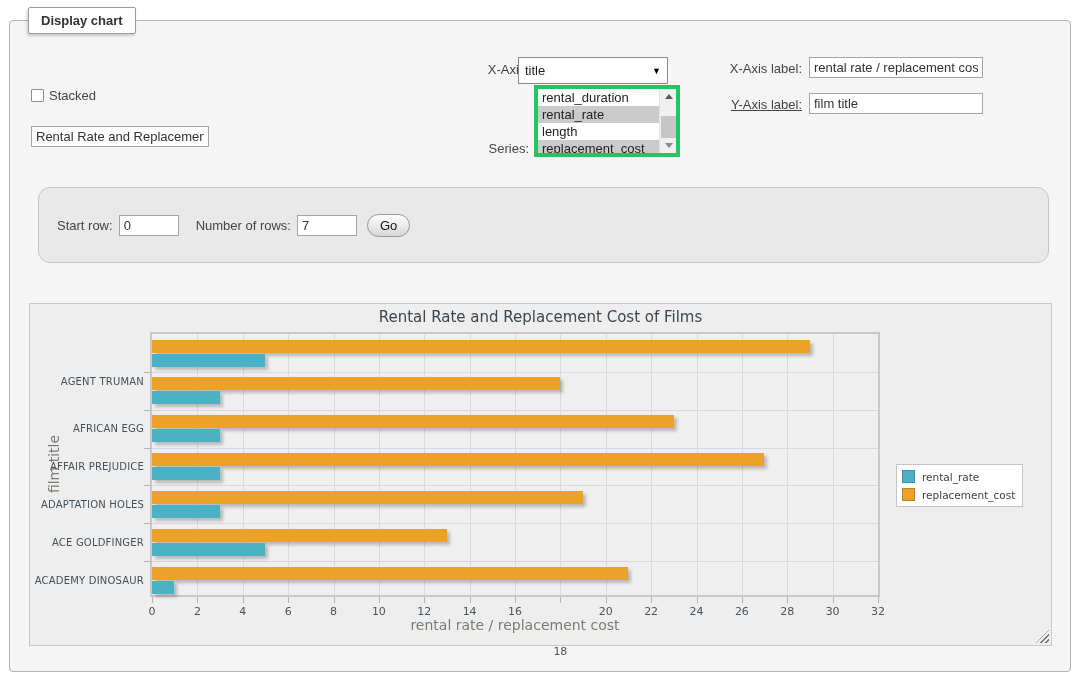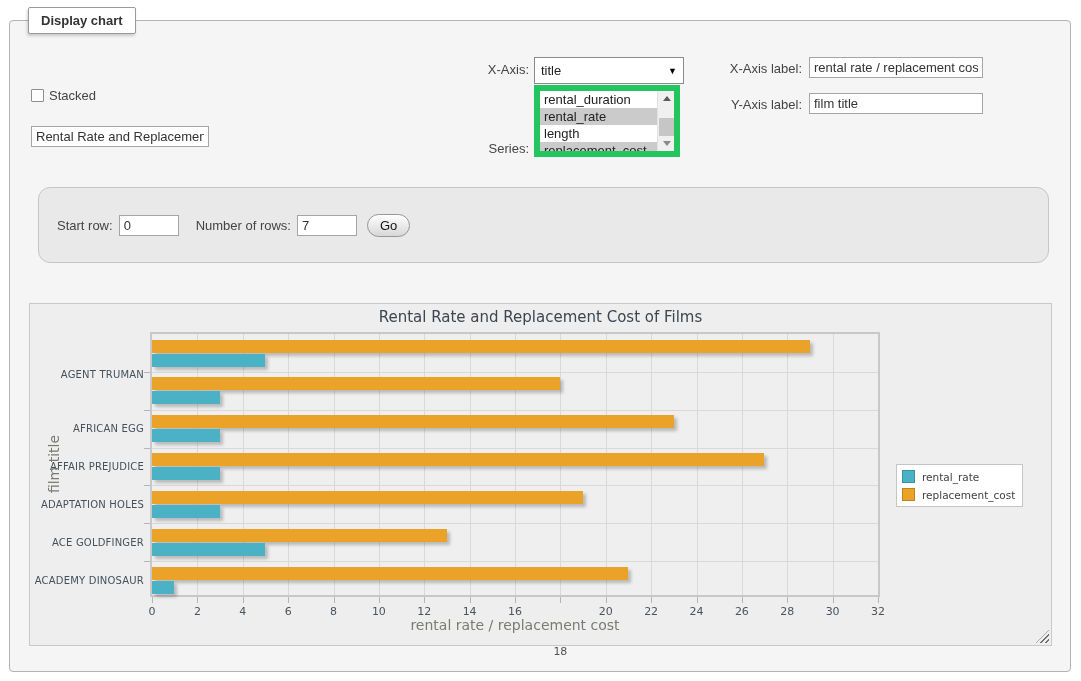--- a/index.html
+++ b/index.html
@@ -27,47 +27,47 @@
   .stacked-row { position:absolute; left:21px; top:67px; display:flex; align-items:center; gap:5px; }
   .checkbox { width:13px; height:13px; border:1px solid #8f8f8f; background:#fdfdfd; border-radius:1px; }
 
   input.text { border:1px solid #a5a5a5; background:#fff; font-size:13px; color:#333;
                padding:2px 4px; height:21px; font-family:"Liberation Sans", sans-serif; }
   .title-input { position:absolute; left:21px; top:105px; width:178px; }
 
   
   .xaxis-label-text { position:absolute; left:430px; top:41px; width:89px; text-align:right;
                       font-size:13px; color:#444; }
-  .xaxis-select { position:absolute; left:524px; top:36px; width:150px; height:27px;
+  .xaxis-select { position:absolute; left:508px; top:36px; width:150px; height:27px;
                   background:#fff; border:1px solid #8b8b8b; display:flex; align-items:center;
                   justify-content:space-between; padding:0 6px; font-size:13px; color:#222; }
   .select-caret { font-size:9px; color:#000; }
 
   .series-label-text { position:absolute; left:430px; top:120px; width:89px; text-align:right;
                        font-size:13px; color:#444; }
   .series-list { position:absolute; left:524px; top:64px; width:146px; height:72px;
-                 background:#fff; border:6px solid #22c55e; overflow:hidden; }
+                 background:#fff; border:4px solid #22c55e; overflow:hidden; }
   .series-options { position:absolute; left:0; top:0; right:17px; bottom:0; }
   .series-option { height:17px; line-height:17px; font-size:13px; color:#222; padding-left:4px;
                    white-space:nowrap; }
   .series-option.selected { background:#cbcbcb; }
   .series-scrollbar { position:absolute; right:0; top:0; width:17px; bottom:0; background:#f0f0f0;
                       border-left:1px solid #e2e2e2; }
   .sb-btn { position:absolute; left:0; width:17px; height:15px; background:#f0f0f0;
             display:flex; align-items:center; justify-content:center; }
   .sb-up { top:0; } .sb-down { bottom:0; }
   .tri-up { width:0; height:0; border-left:4px solid transparent; border-right:4px solid transparent;
             border-bottom:5px solid #5a5a5a; }
   .tri-down { width:0; height:0; border-left:4px solid transparent; border-right:4px solid transparent;
               border-top:5px solid #8a8a8a; }
   .sb-thumb { position:absolute; left:1px; width:15px; top:27px; height:22px; background:#c6c6c6; }
 
   .xlabel-text, .ylabel-text { position:absolute; left:650px; width:142px; text-align:right;
                                font-size:13px; color:#444; }
-  .xlabel-text { top:40px; } .ylabel-text { top:76px; }
+  .xlabel-text { top:40px; } .ylabel-text { top:76px;text-decoration:underline; }
   .xlabel-input { position:absolute; left:799px; top:36px; width:174px; }
   .ylabel-input { position:absolute; left:799px; top:72px; width:174px; }
 
   
   .rows-box { position:absolute; left:28px; top:166px; width:1011px; height:76px;
               background:#e9e9e9; border:1px solid #c6c6c6; border-radius:12px; }
   .rows-inner { position:absolute; left:18px; top:26px; display:flex; align-items:center; gap:6px; }
   .rows-inner .spacer { width:5px; }
   .small-input { width:60px; }
   .go-button { margin-left:4px; height:23px; padding:0 12px; font-size:13px; color:#111;
@@ -218,21 +218,21 @@
           <div class="hgrid" style="top: 75.7143px;"></div>
           <div class="ytickmark" style="top: 75.7143px;"></div>
           <div class="hgrid" style="top: 113.571px;"></div>
           <div class="ytickmark" style="top: 113.571px;"></div>
           <div class="hgrid" style="top: 151.429px;"></div>
           <div class="ytickmark" style="top: 151.429px;"></div>
           <div class="hgrid" style="top: 189.286px;"></div>
           <div class="ytickmark" style="top: 189.286px;"></div>
           <div class="hgrid" style="top: 227.143px;"></div>
           <div class="ytickmark" style="top: 227.143px;"></div>
-          <div class="ycat-label" style="top: 22px; height: 37.8571px;">AGENT TRUMAN</div>
+          <div class="ycat-label" style="top: 29px; height: 37.8571px;">AGENT TRUMAN</div>
           <div class="ycat-label" style="top: 113.571px; height: 37.8571px;">AFFAIR PREJUDICE</div>
           <div class="ycat-label" style="top: 75.7143px; height: 37.8571px;">AFRICAN EGG</div>
           <div class="ycat-label" style="top: 151.429px; height: 37.8571px;">ADAPTATION HOLES</div>
           <div class="ycat-label" style="top: 189.286px; height: 37.8571px;">ACE GOLDFINGER</div>
           <div class="ycat-label" style="top: 227.143px; height: 37.8571px;">ACADEMY DINOSAUR</div>
           <div class="bar" style="top: 5.5px; width: 90.5938%; background: rgb(234, 162, 40);"></div>
           <div class="bar" style="top: 19.5px; width: 15.5938%; background: rgb(75, 178, 197);"></div>
           <div class="bar" style="top: 43.3571px; width: 56.2187%; background: rgb(234, 162, 40);"></div>
           <div class="bar" style="top: 57.3571px; width: 9.34375%; background: rgb(75, 178, 197);"></div>
           <div class="bar" style="top: 81.2143px; width: 71.8438%; background: rgb(234, 162, 40);"></div>

